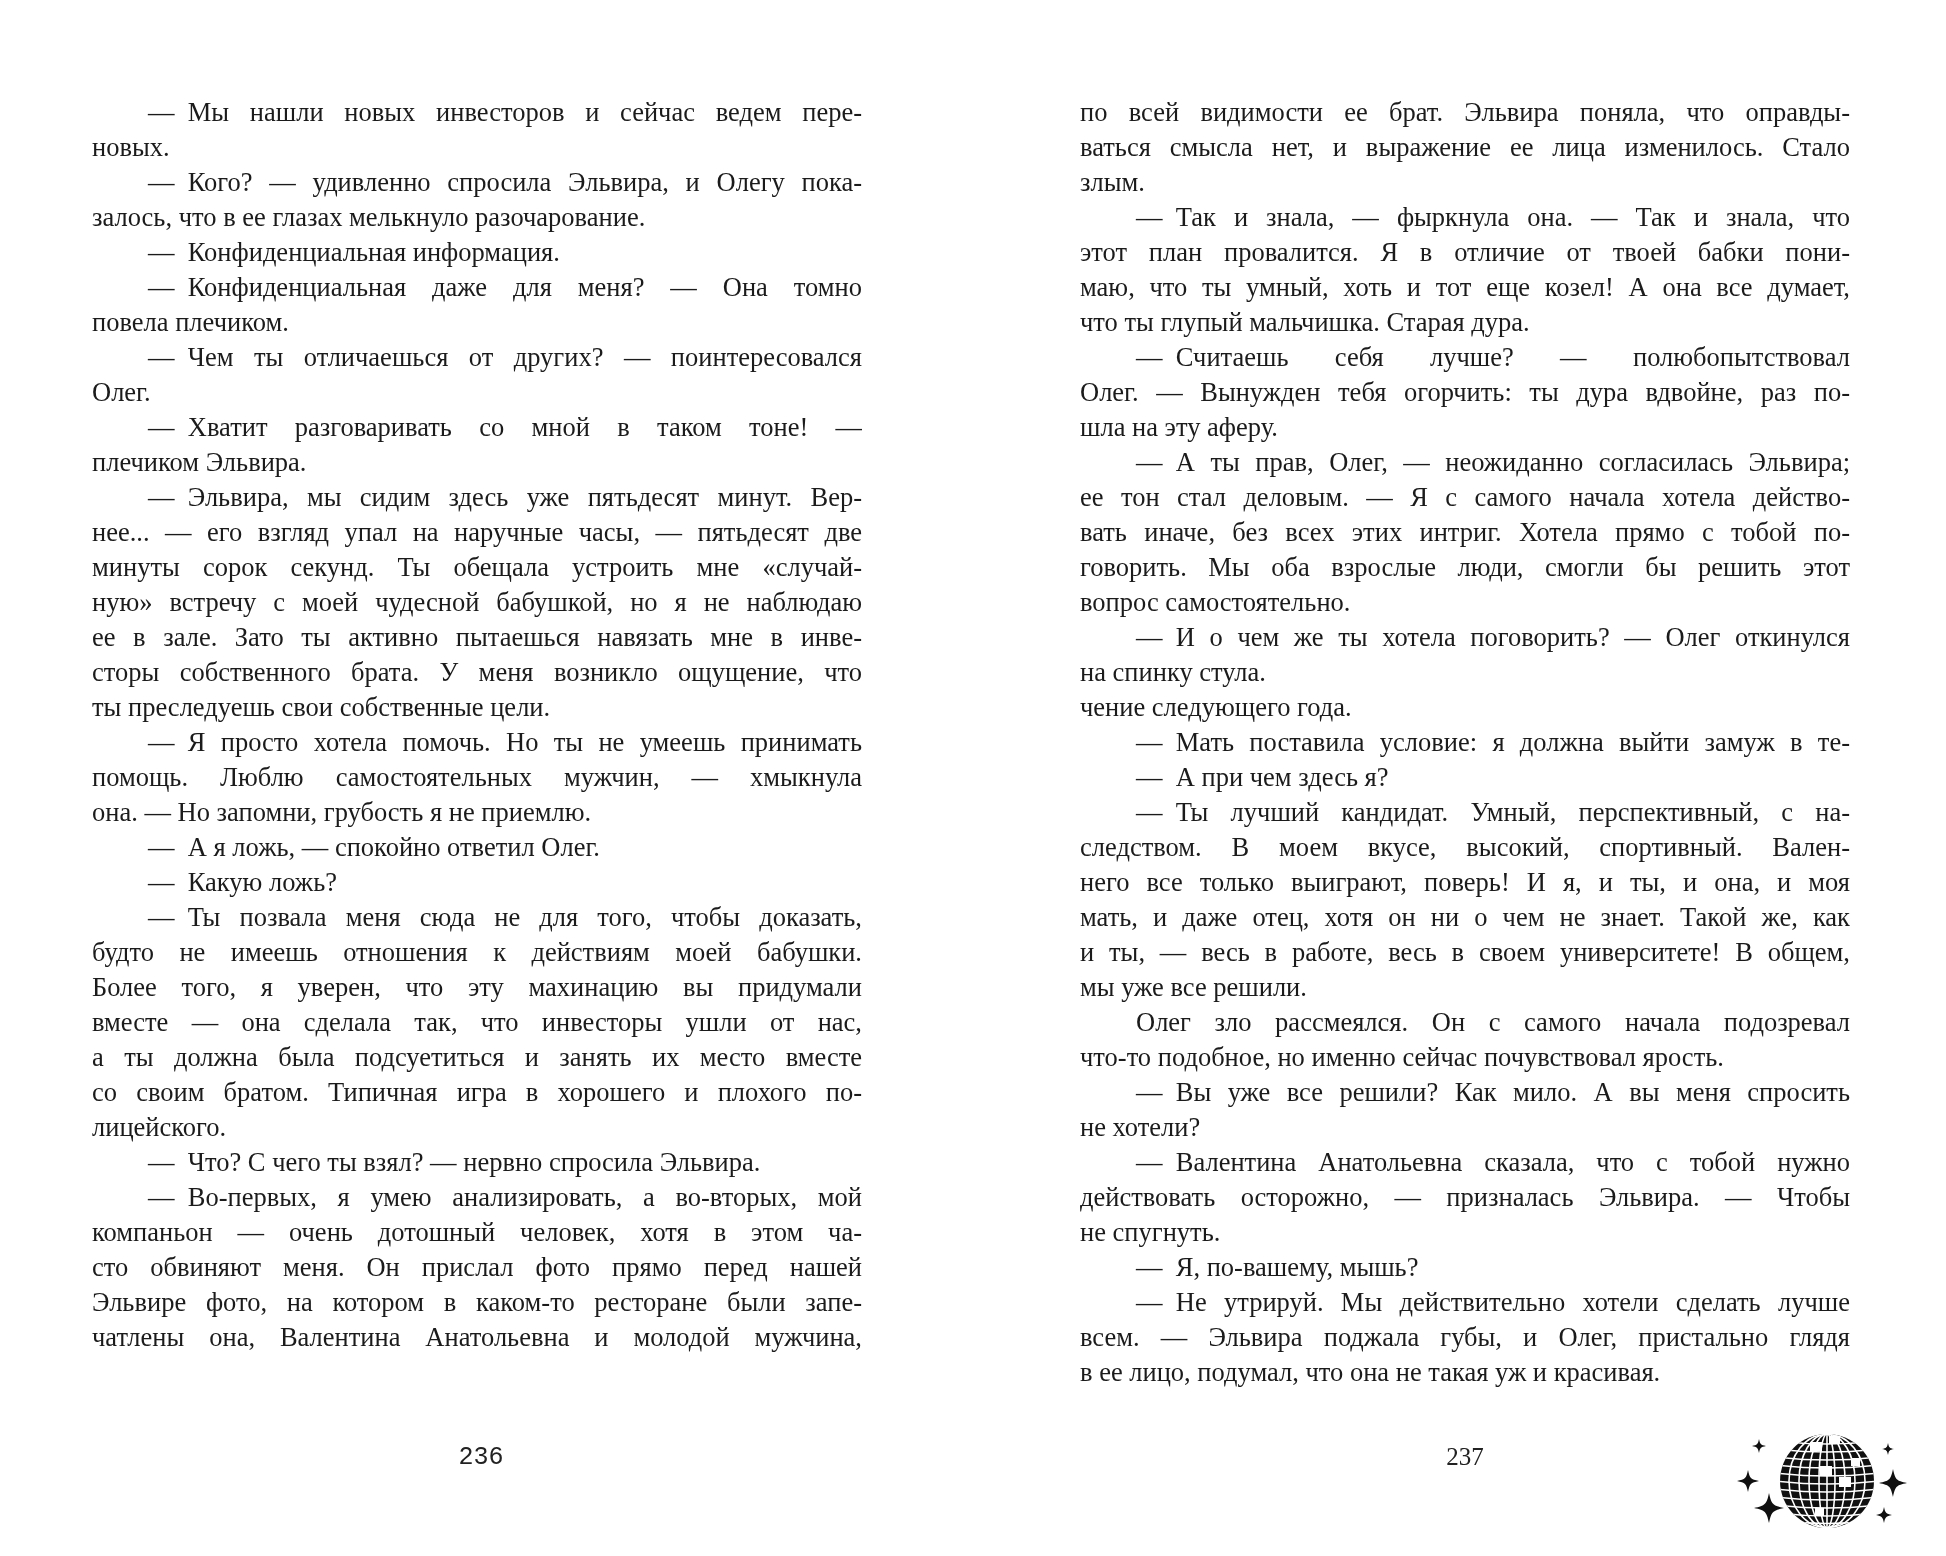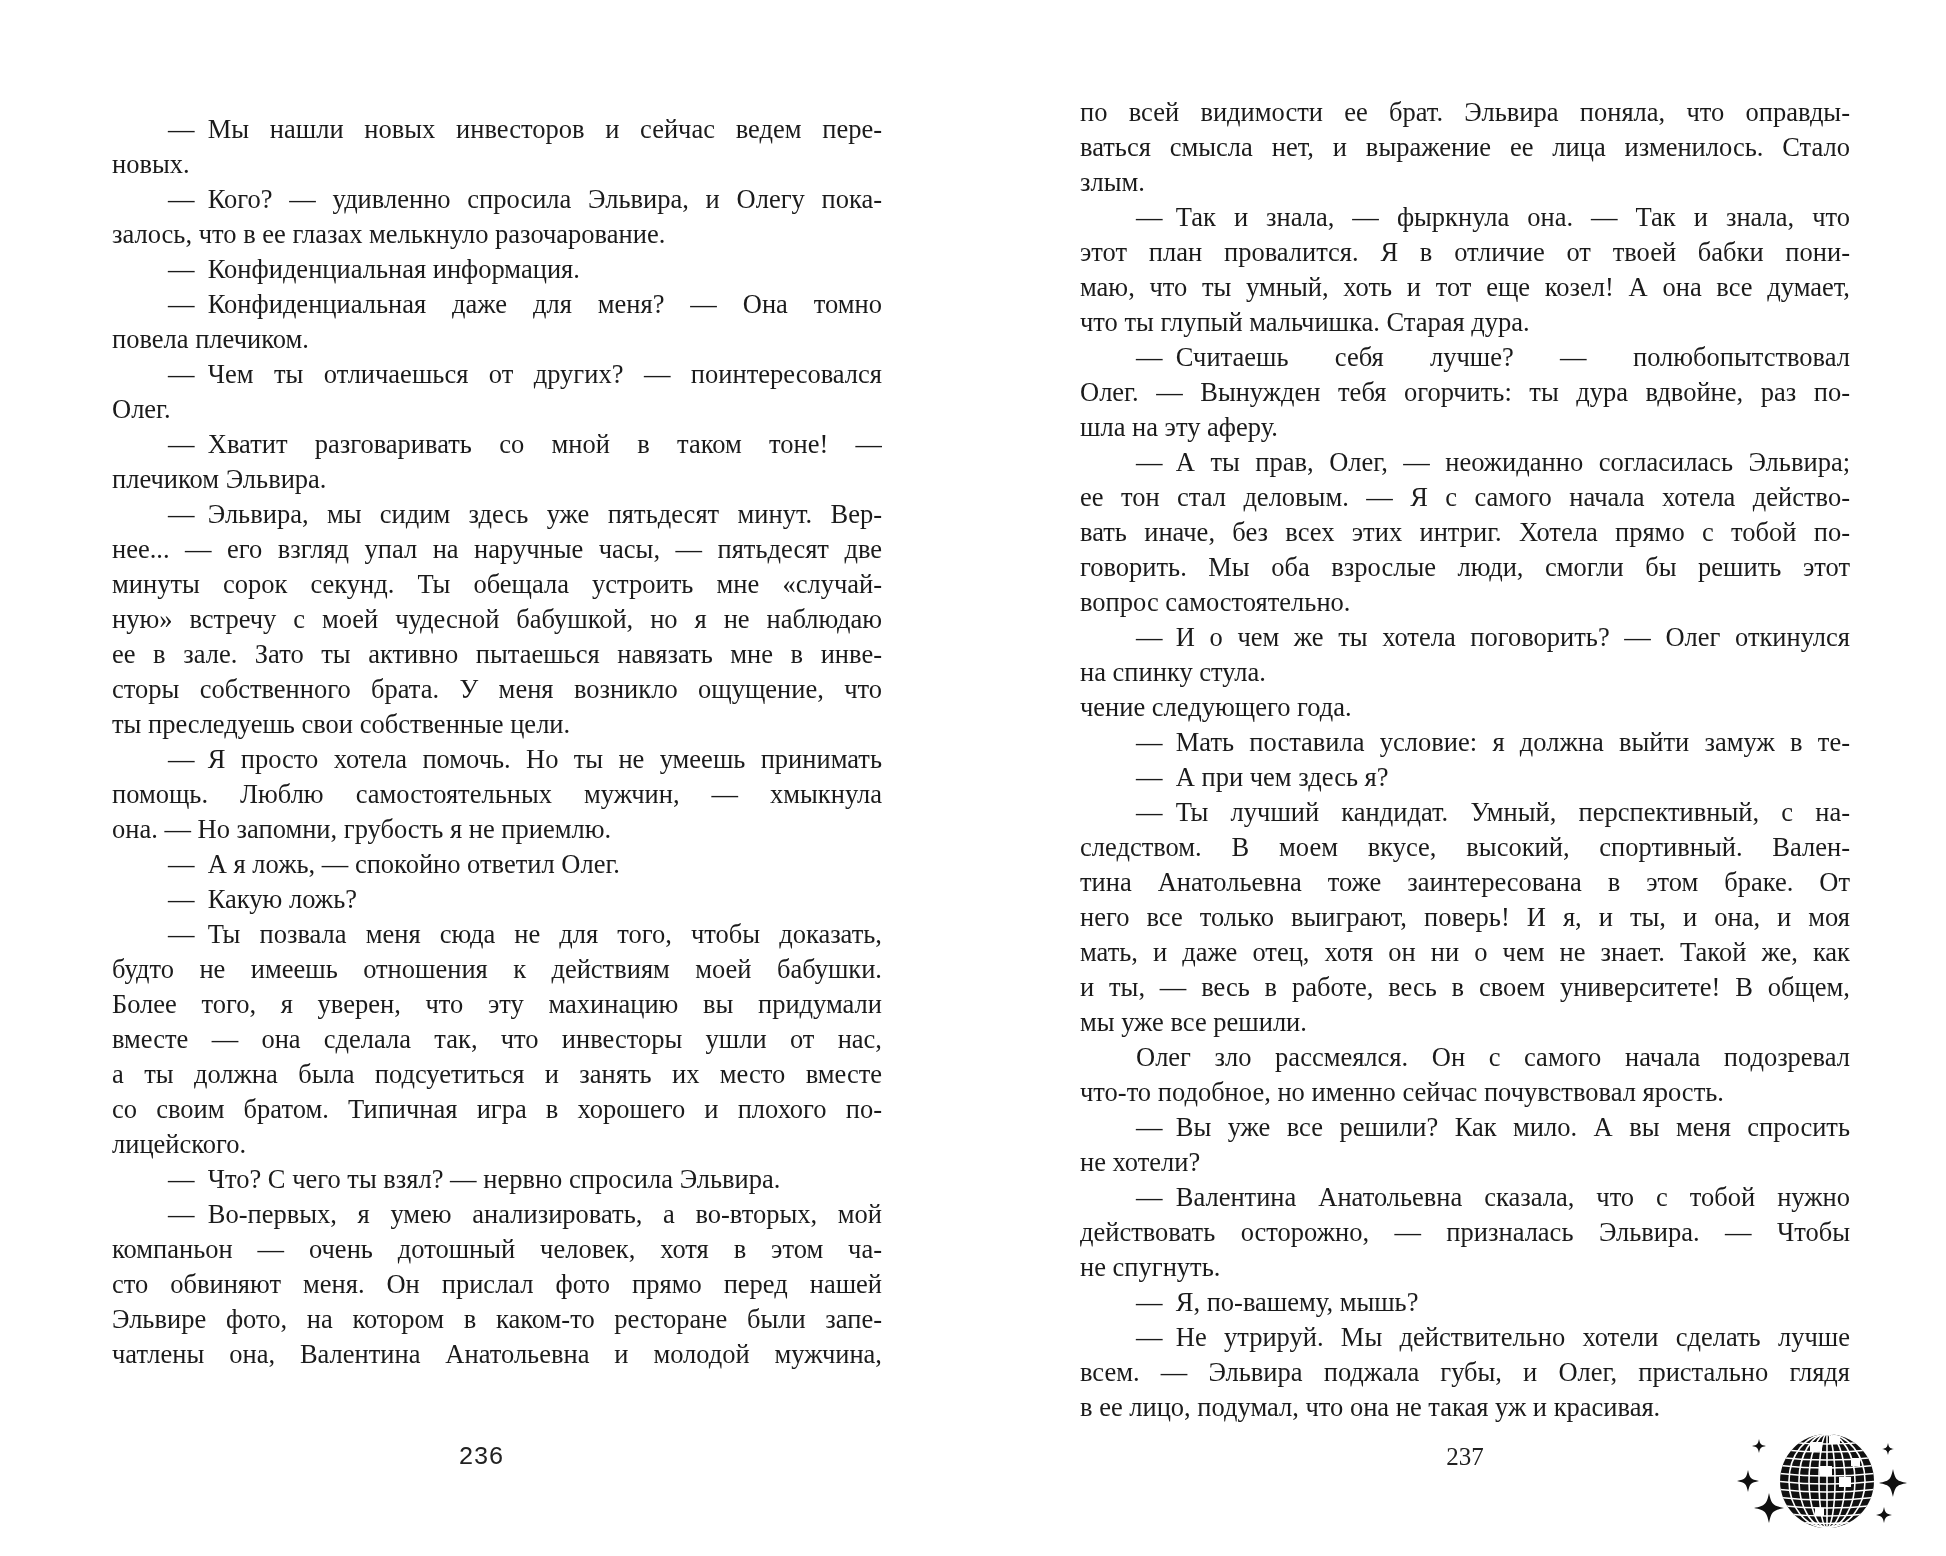--- a/index.html
+++ b/index.html
@@ -3,21 +3,21 @@
 <meta charset="utf-8">
 <style>
   html,body{margin:0;padding:0;}
   body{
     width:1946px;height:1556px;position:relative;overflow:hidden;
     background:#ffffff;color:#1b1b1b;
     font-family:"Liberation Serif","DejaVu Serif",serif;
   }
   .book-spread{position:absolute;inset:0;}
   .text-column{position:absolute;top:95px;width:770px;}
-  .col-left{left:112px;margin-top:17px;}
+  .col-left{left:92px;}
   .col-right{left:1080px;}
   .line{
     font-size:26.5px;line-height:35px;height:35px;
     white-space:normal;overflow:hidden;
     text-align:left;
   }
   .line.just{text-align:justify;text-align-last:justify;}
   .line.indent{text-indent:56px;}
   .pagenum{
     position:absolute;top:1443px;width:770px;text-align:center;
@@ -87,21 +87,20 @@
       <div class="line just">вать иначе, без всех этих интриг. Хотела прямо с тобой по-</div>
       <div class="line just">говорить. Мы оба взрослые люди, смогли бы решить этот</div>
       <div class="line">вопрос самостоятельно.</div>
       <div class="line indent just">— И о чем же ты хотела поговорить? — Олег откинулся</div>
       <div class="line">на спинку стула.</div>
       <div class="line">чение следующего года.</div>
       <div class="line indent just">— Мать поставила условие: я должна выйти замуж в те-</div>
       <div class="line indent">— А при чем здесь я?</div>
       <div class="line indent just">— Ты лучший кандидат. Умный, перспективный, с на-</div>
       <div class="line just">следством. В моем вкусе, высокий, спортивный. Вален-</div>
-      <div class="line just">тина Анатольевна тоже заинтересована в этом браке. От</div>
       <div class="line just">него все только выиграют, поверь! И я, и ты, и она, и моя</div>
       <div class="line just">мать, и даже отец, хотя он ни о чем не знает. Такой же, как</div>
       <div class="line just">и ты, — весь в работе, весь в своем университете! В общем,</div>
       <div class="line">мы уже все решили.</div>
       <div class="line indent just">Олег зло рассмеялся. Он с самого начала подозревал</div>
       <div class="line">что-то подобное, но именно сейчас почувствовал ярость.</div>
       <div class="line indent just">— Вы уже все решили? Как мило. А вы меня спросить</div>
       <div class="line">не хотели?</div>
       <div class="line indent just">— Валентина Анатольевна сказала, что с тобой нужно</div>
       <div class="line just">действовать осторожно, — призналась Эльвира. — Чтобы</div>

